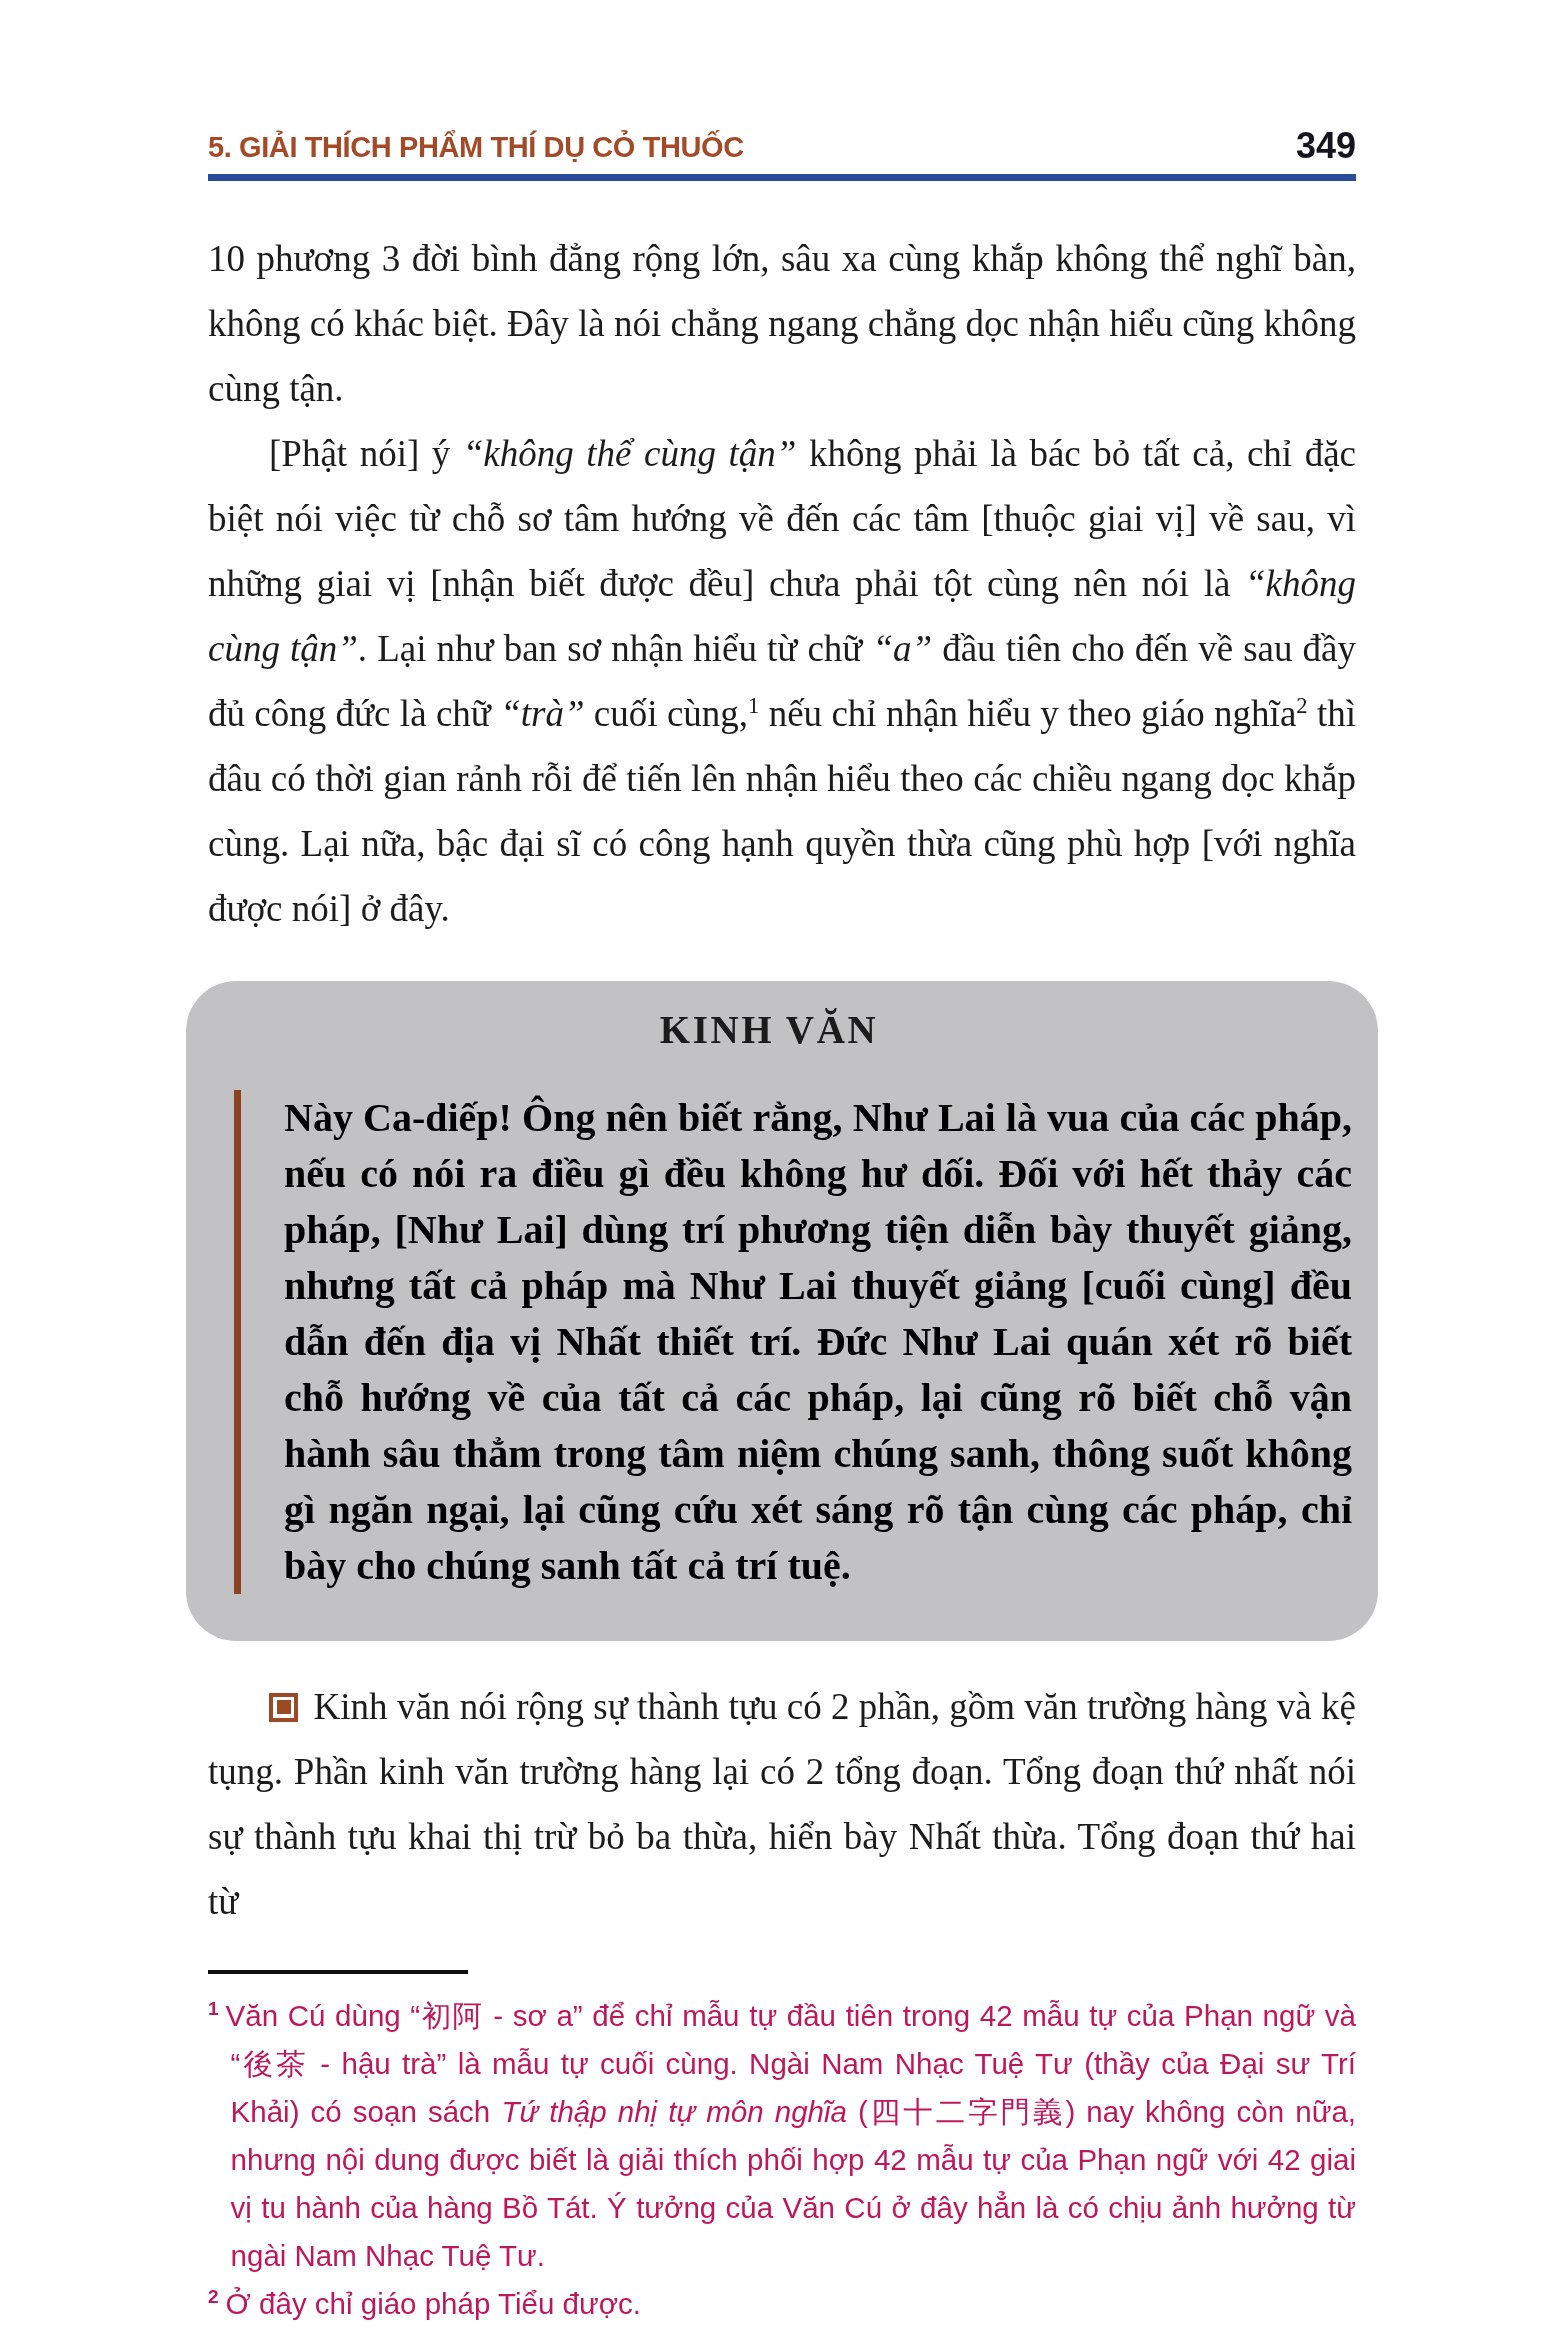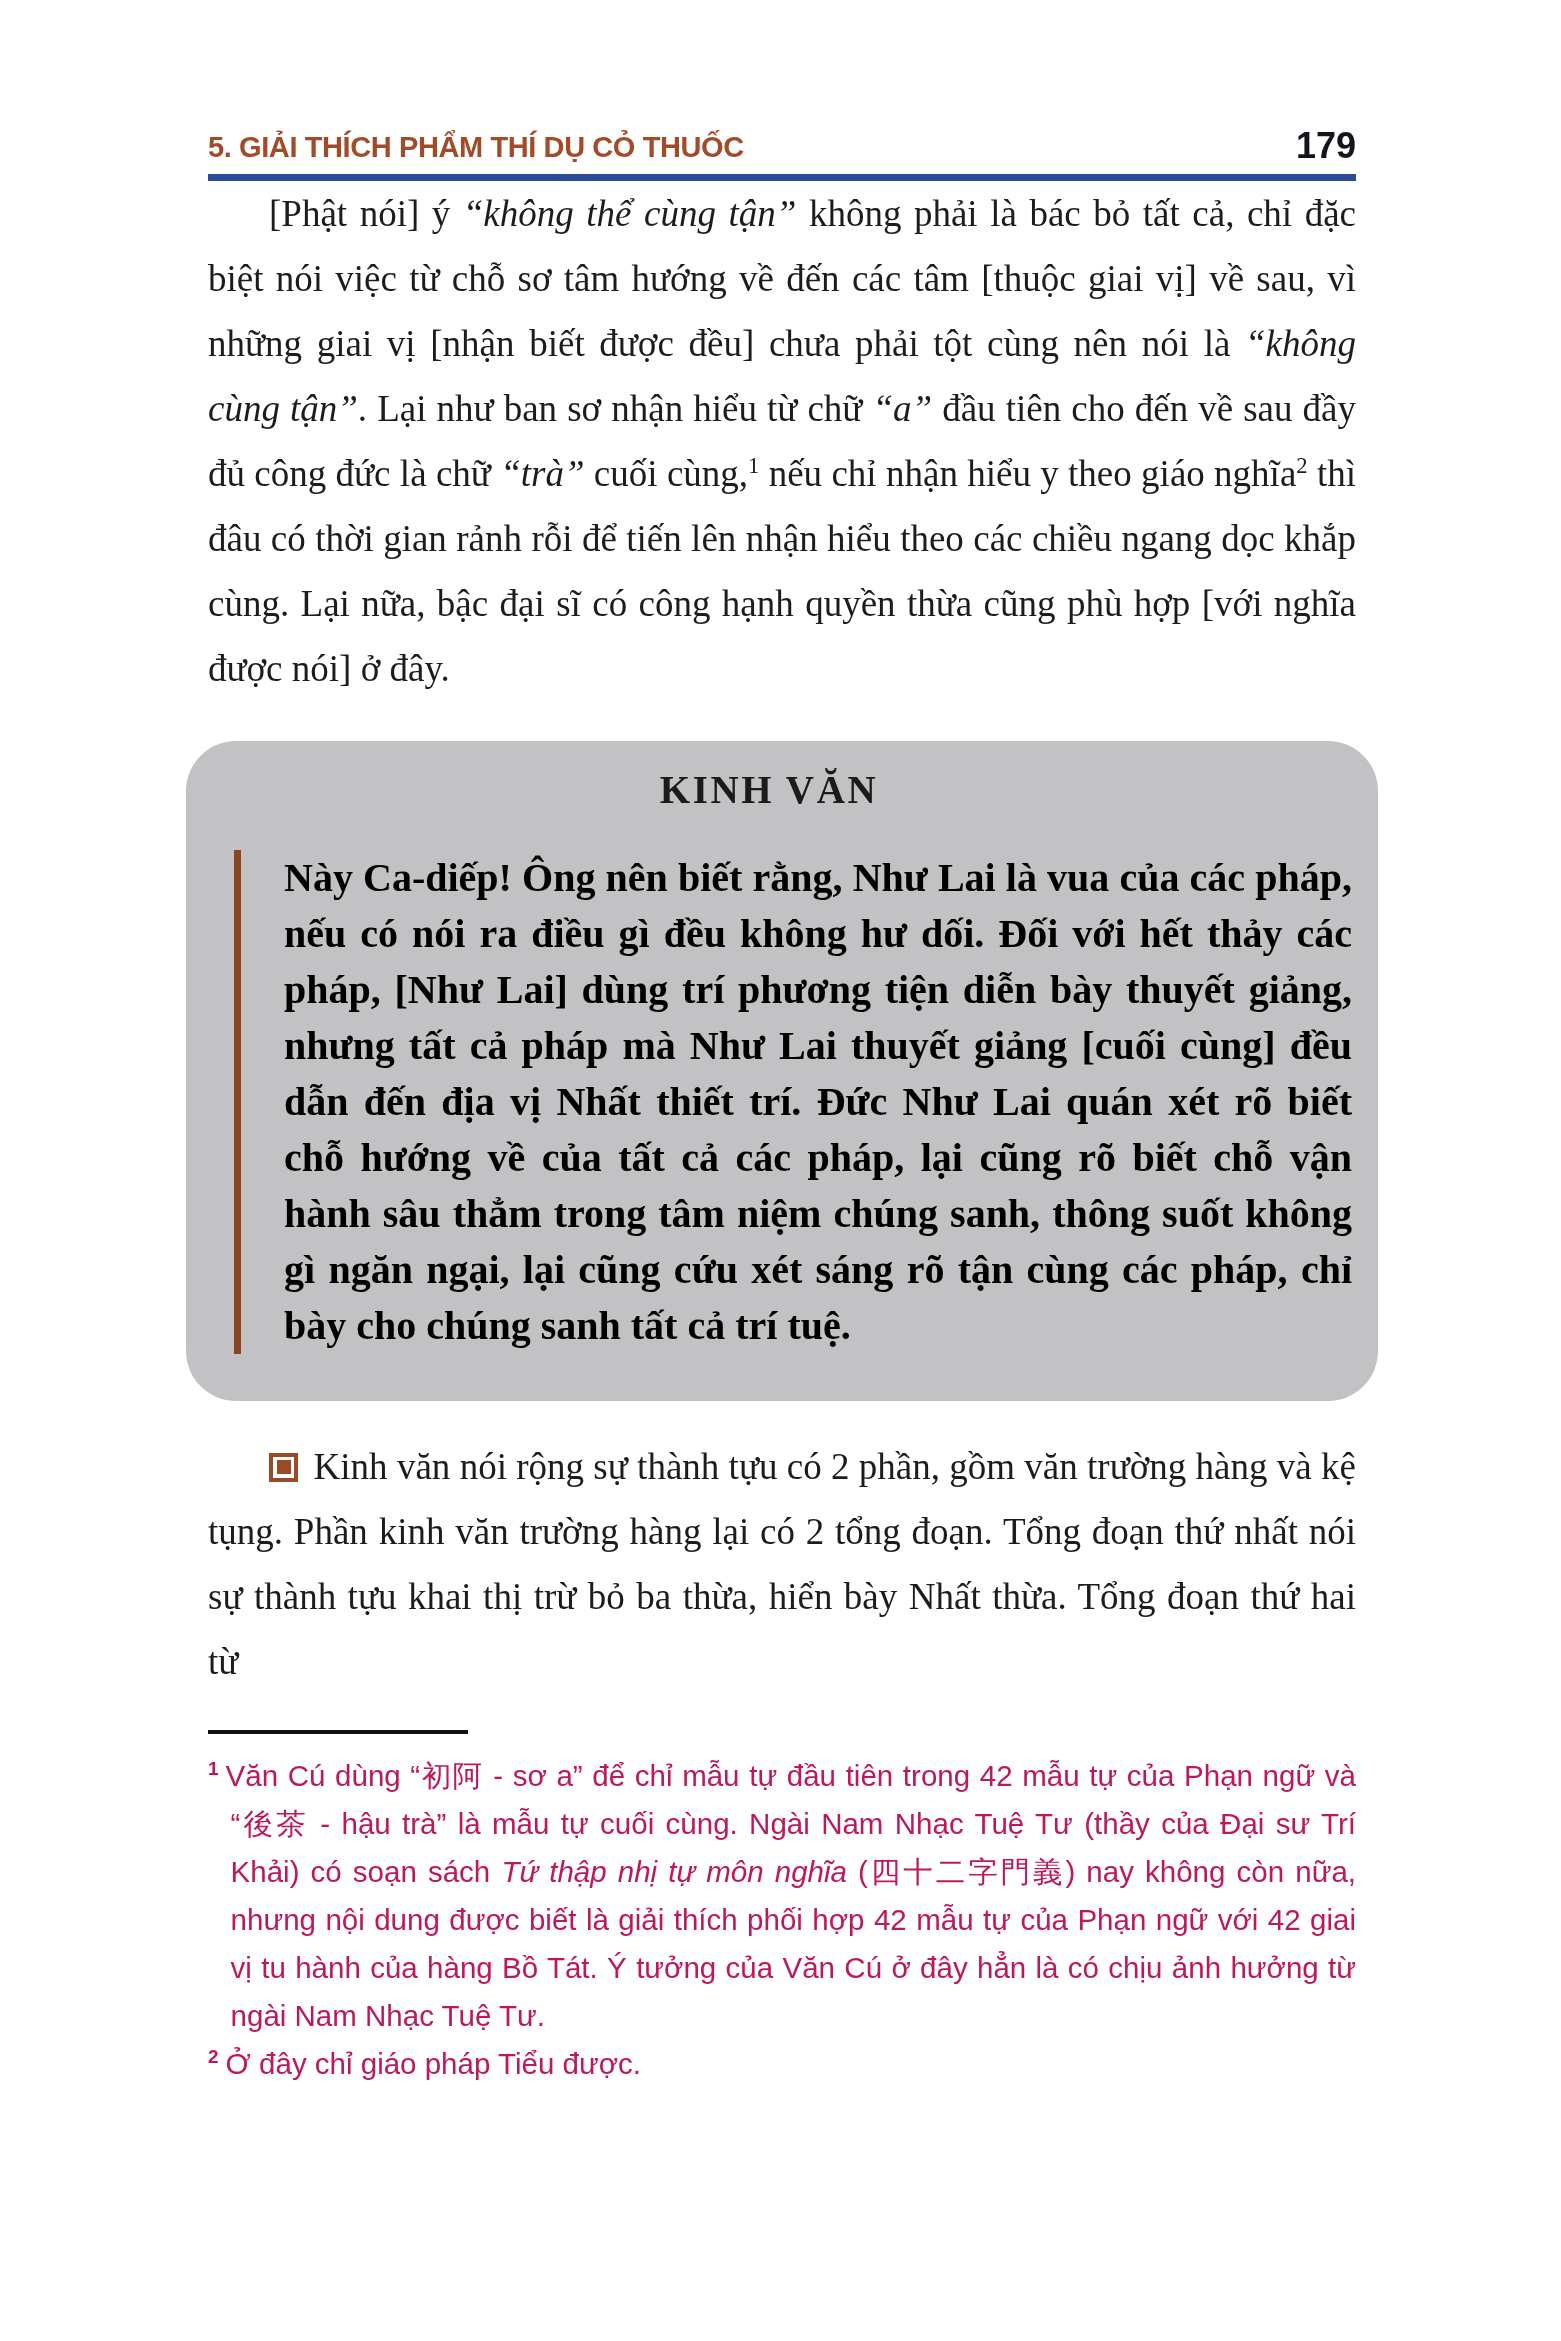--- a/index.html
+++ b/index.html
@@ -110,23 +110,24 @@
   }
 </style>
 </head>
 <body>
 
 <div class="page" style="--accent-brown: #A34A28; --accent-brick: #9C4A26; --rule-blue: #2B4B9B; --box-bg: #C2C2C4; --box-bar: #8E431F;">
   <div class="content">
 
     <div class="runhead">
       <div class="runhead-title">5. GIẢI THÍCH PHẨM THÍ DỤ CỎ THUỐC</div>
-      <div class="runhead-num">179</div>
+      <div class="runhead-num">349</div>
     </div>
 
+    <div class="para p1"><span>10 phương 3 đời bình đẳng rộng lớn, sâu xa cùng khắp không thể nghĩ bàn, không có khác biệt. Đây là nói chẳng ngang chẳng dọc nhận hiểu cũng không cùng tận.</span></div>
 
     <div class="para indent"><span>[Phật nói] ý </span><span style="font-style: italic;">“không thể cùng tận”</span><span> không phải là bác bỏ tất cả, chỉ đặc biệt nói việc từ chỗ sơ tâm hướng về đến các tâm [thuộc giai vị] về sau, vì những giai vị [nhận biết được đều] chưa phải tột cùng nên nói là </span><span style="font-style: italic;">“không cùng tận”</span><span>. Lại như ban sơ nhận hiểu từ chữ </span><span style="font-style: italic;">“a”</span><span> đầu tiên cho đến về sau đầy đủ công đức là chữ </span><span style="font-style: italic;">“trà”</span><span> cuối cùng,</span><sup>1</sup><span> nếu chỉ nhận hiểu y theo giáo nghĩa</span><sup>2</sup><span> thì đâu có thời gian rảnh rỗi để tiến lên nhận hiểu theo các chiều ngang dọc khắp cùng. Lại nữa, bậc đại sĩ có công hạnh quyền thừa cũng phù hợp [với nghĩa được nói] ở đây.</span></div>
 
     <div class="kv-box">
       <div class="kv-title">KINH VĂN</div>
       <div class="kv-body"><span>Này Ca-diếp! Ông nên biết rằng, Như Lai là vua của các pháp, nếu có nói ra điều gì đều không hư dối. Đối với hết thảy các pháp, [Như Lai] dùng trí phương tiện diễn bày thuyết giảng, nhưng tất cả pháp mà Như Lai thuyết giảng [cuối cùng] đều dẫn đến địa vị Nhất thiết trí. Đức Như Lai quán xét rõ biết chỗ hướng về của tất cả các pháp, lại cũng rõ biết chỗ vận hành sâu thẳm trong tâm niệm chúng sanh, thông suốt không gì ngăn ngại, lại cũng cứu xét sáng rõ tận cùng các pháp, chỉ bày cho chúng sanh tất cả trí tuệ.</span></div>
     </div>
 
     <div class="para indent">
       <span class="bullet"><span class="fill"></span></span><span><span>Kinh văn nói rộng sự thành tựu có 2 phần, gồm văn trường hàng và kệ tụng. Phần kinh văn trường hàng lại có 2 tổng đoạn. Tổng đoạn thứ nhất nói sự thành tựu khai thị trừ bỏ ba thừa, hiển bày Nhất thừa. Tổng đoạn thứ hai từ</span></span>

